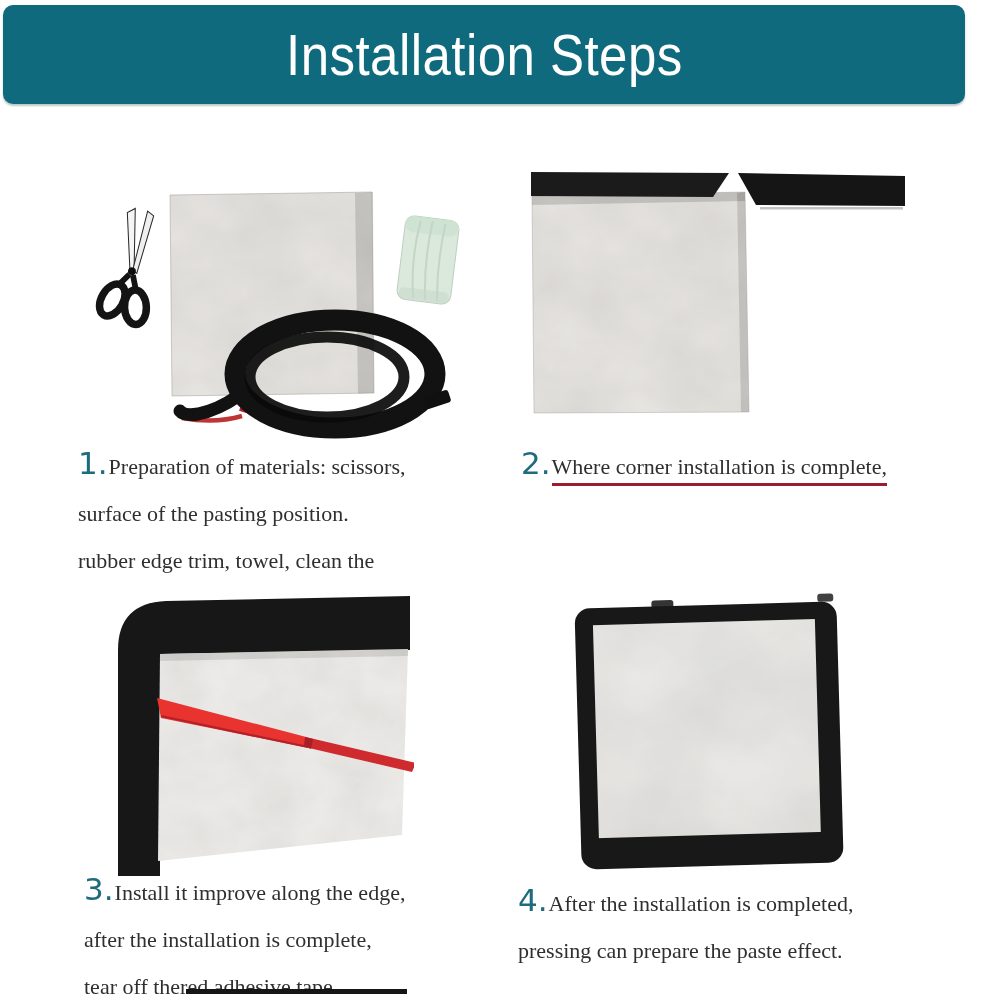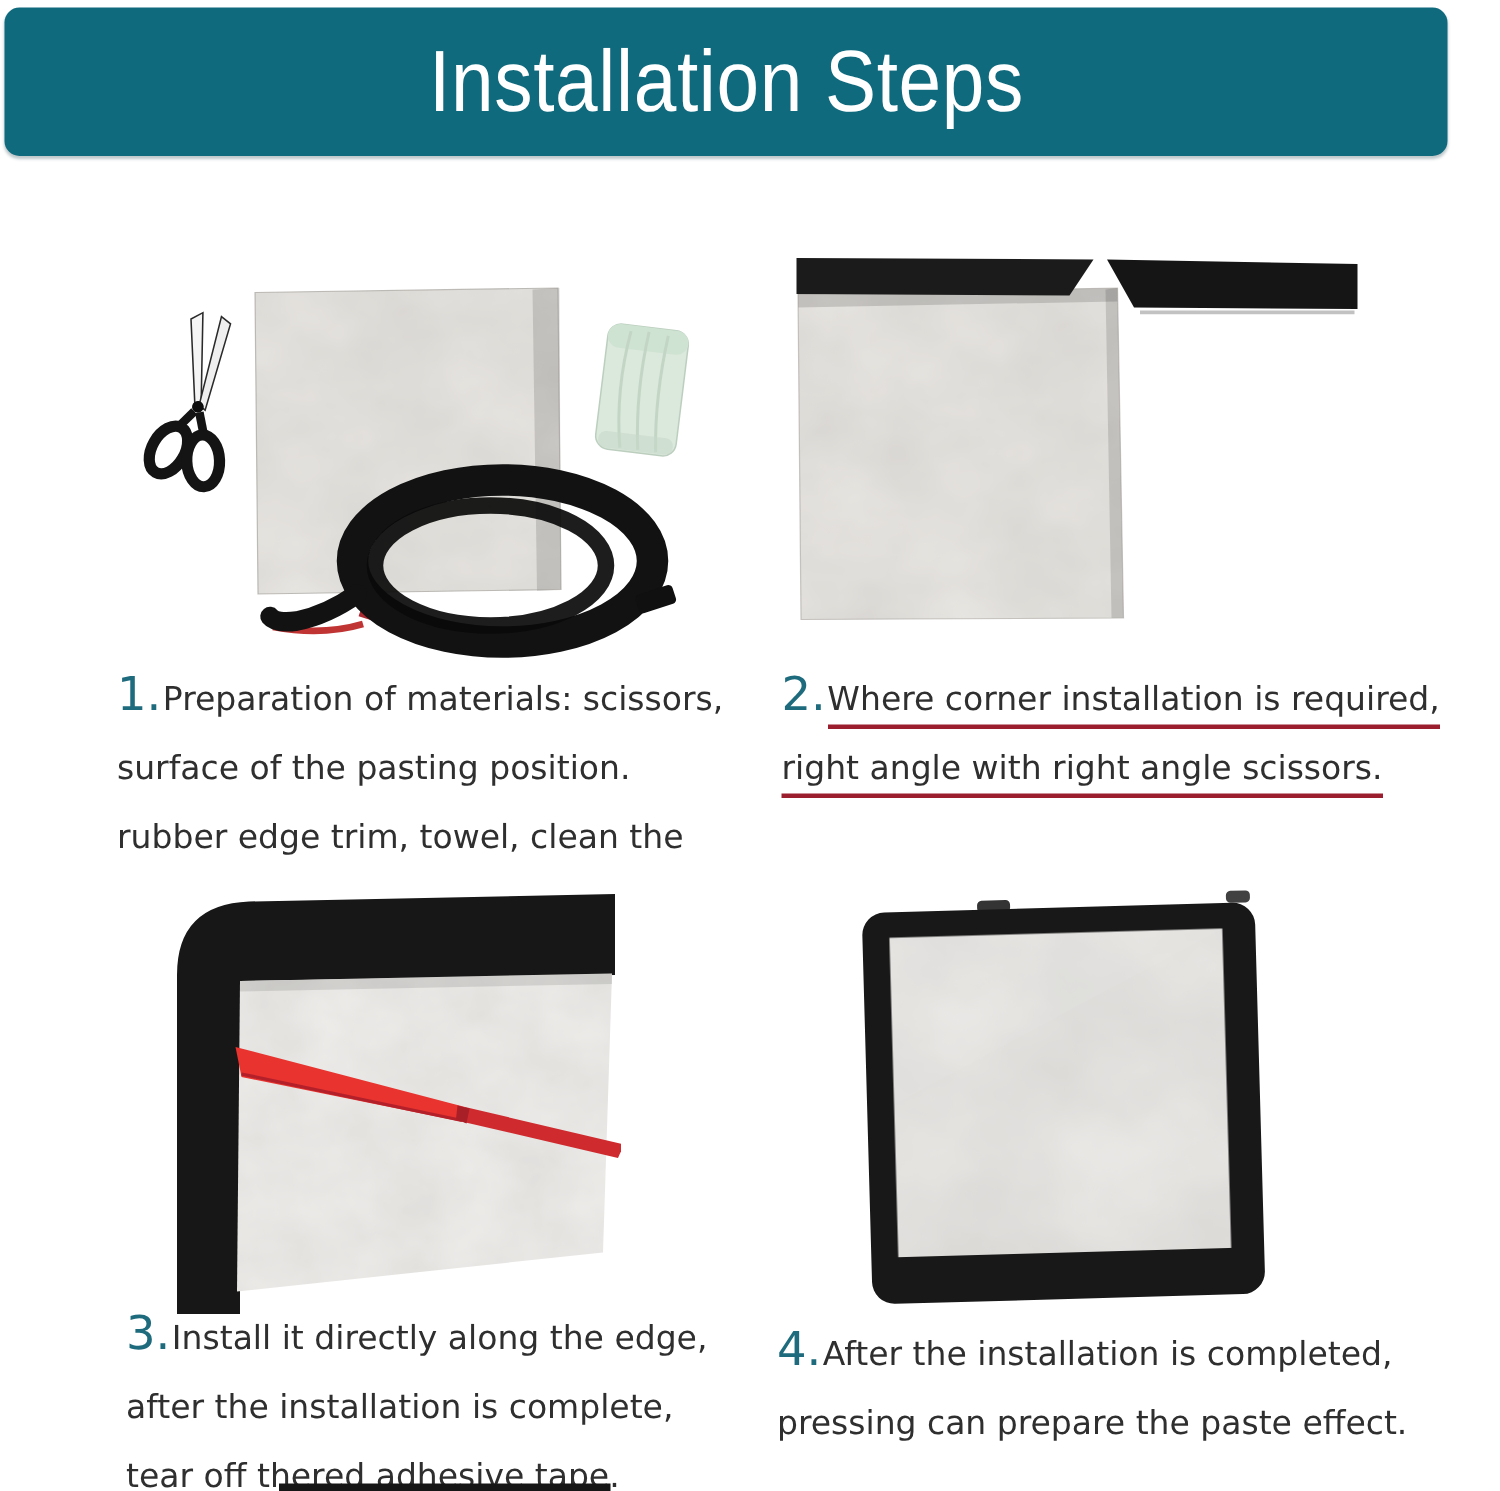--- a/index.html
+++ b/index.html
@@ -19,21 +19,21 @@
     display:inline-block;transform:scaleX(.88);white-space:nowrap;
     font-family:"Liberation Sans",sans-serif;
   }
   
   .fig{position:absolute;background:#fff;}
   .fig svg{display:block;width:100%;height:100%;}
   
   .caption{position:absolute;white-space:nowrap;}
   .cap-line{margin-bottom:17px;line-height:28px;}
   .num{font-size:31px;color:#1e6b7d;margin-right:1px;}
-  .txt{font-size:22px;color:#2f2f2f;}
+  .txt{font-size:22px;color:#2f2f2f;font-family:Liberation Serif, serif;}
   .u{border-bottom:3px solid #9b1e2f;padding-bottom:4px;}
   
   .crop-bar{position:absolute;left:186px;top:989px;width:221px;height:5px;background:#161616;}
 </style>
 </head>
 <body>
 
 <div class="page">
 
   <svg width="0" height="0" style="position:absolute" aria-hidden="true">
@@ -163,26 +163,25 @@
     </svg>
   </div>
 
   <div class="caption" style="left:78px;top:449px;">
     <div class="cap-line"><span class="num">1.</span><span class="txt">Preparation of materials: scissors,</span></div>
     <div class="cap-line"><span class="txt">surface of the pasting position.</span></div>
     <div class="cap-line"><span class="txt">rubber edge trim, towel, clean the</span></div>
   </div>
 
   <div class="caption" style="left:521px;top:449px;">
-    <div class="cap-line"><span class="num">2.</span><span class="txt u">Where corner installation is required,</span></div>
-    <div class="cap-line"><span class="txt u">right angle with right angle scissors.</span></div>
+    <div class="cap-line"><span class="num">2.</span><span class="txt u">Where corner installation is complete,</span></div>
   </div>
 
   <div class="caption" style="left:84px;top:875px;">
-    <div class="cap-line"><span class="num">3.</span><span class="txt">Install it directly along the edge,</span></div>
+    <div class="cap-line"><span class="num">3.</span><span class="txt">Install it improve along the edge,</span></div>
     <div class="cap-line"><span class="txt">after the installation is complete,</span></div>
     <div class="cap-line"><span class="txt">tear off thered adhesive tape.</span></div>
   </div>
 
   <div class="caption" style="left:518px;top:886px;">
     <div class="cap-line"><span class="num">4.</span><span class="txt">After the installation is completed,</span></div>
     <div class="cap-line"><span class="txt">pressing can prepare the paste effect.</span></div>
   </div>
 
   <div class="crop-bar"></div>

